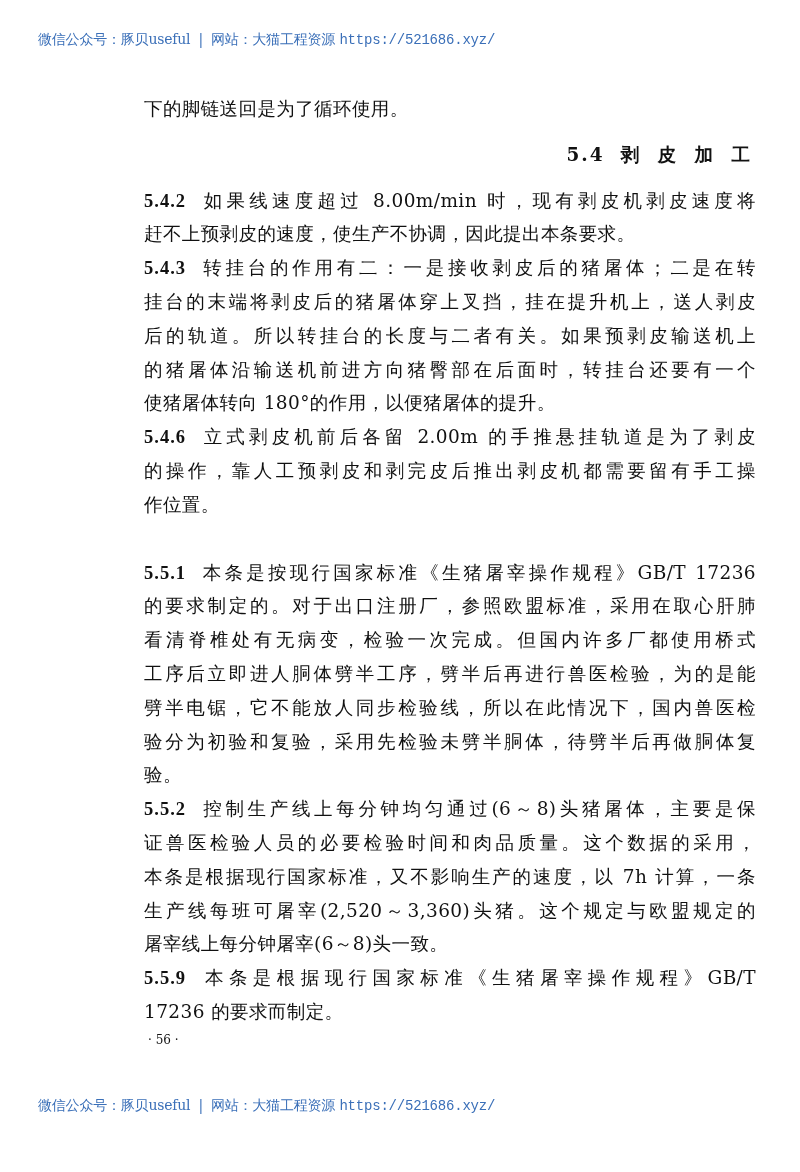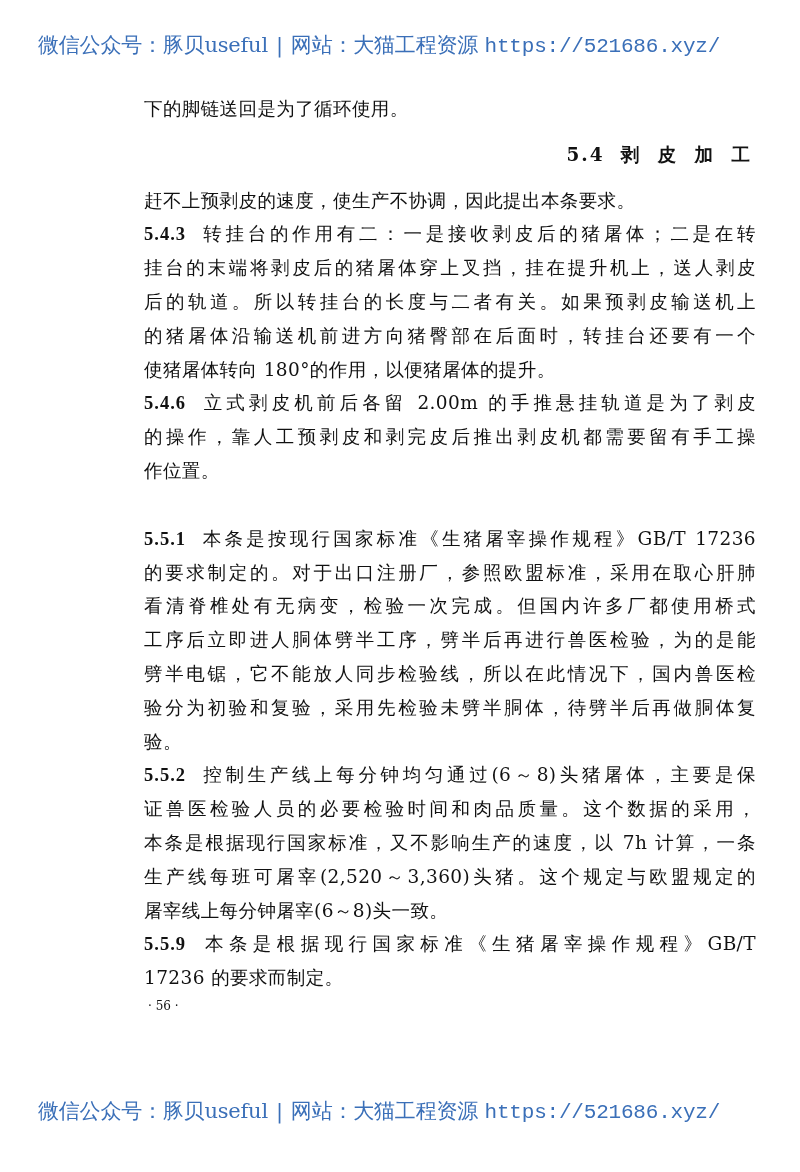--- a/index.html
+++ b/index.html
@@ -1,18 +1,18 @@
 <!DOCTYPE html>
 <html><head>
 <meta charset="utf-8">
 <style>
   html, body { margin: 0; padding: 0; background: #ffffff; }
   body { width: 800px; height: 1172px; position: relative; overflow: hidden;
          font-family: "DejaVu Serif", "Liberation Serif", serif; color: #111111; }
-  .watermark { position: absolute; left: 38px; width: 740px; font-size: 21px;
+  .watermark { position: absolute; left: 38px; width: 740px; font-size: 14px;
                color: #3a6fb8; white-space: nowrap; letter-spacing: -0.2px;
                font-family: "DejaVu Serif", "Liberation Serif", serif; }
   .watermark .sep { margin: 0 8px; }
   .watermark .url { font-family: "Liberation Mono", "DejaVu Sans Mono", monospace; }
   .wm-top { top: 31px; }
   .wm-bottom { top: 1097px; }
   .content { position: absolute; left: 108px; top: 92px; width: 612px; margin-left: 36px; }
   .line { font-size: 18.5px; line-height: 33.8px; height: 33.8px; white-space: nowrap;
           text-align: justify; text-align-last: justify; letter-spacing: 0.4px; }
   .line.last { text-align-last: left; }
@@ -35,20 +35,21 @@
 <div class="content">
   <div class="line last">下的脚链送回是为了循环使用。</div>
   <div class="gap-s"></div>
 
   <div class="heading">
     <span class="hn">5.4</span><span>剥 皮 加 工</span>
   </div>
   <div class="gap-s"></div>
 
   <div>
+    <div class="line"><span class="num">5.4.2</span><span>如果线速度超过 8.00m/min 时，现有剥皮机剥皮速度将</span></div>
     <div class="line last">赶不上预剥皮的速度，使生产不协调，因此提出本条要求。</div>
   </div>
 
   <div>
     <div class="line"><span class="num">5.4.3</span><span>转挂台的作用有二：一是接收剥皮后的猪屠体；二是在转</span></div>
     <div class="line">挂台的末端将剥皮后的猪屠体穿上叉挡，挂在提升机上，送人剥皮</div>
     <div class="line">后的轨道。所以转挂台的长度与二者有关。如果预剥皮输送机上</div>
     <div class="line">的猪屠体沿输送机前进方向猪臀部在后面时，转挂台还要有一个</div>
     <div class="line last">使猪屠体转向 180°的作用，以便猪屠体的提升。</div>
   </div>

